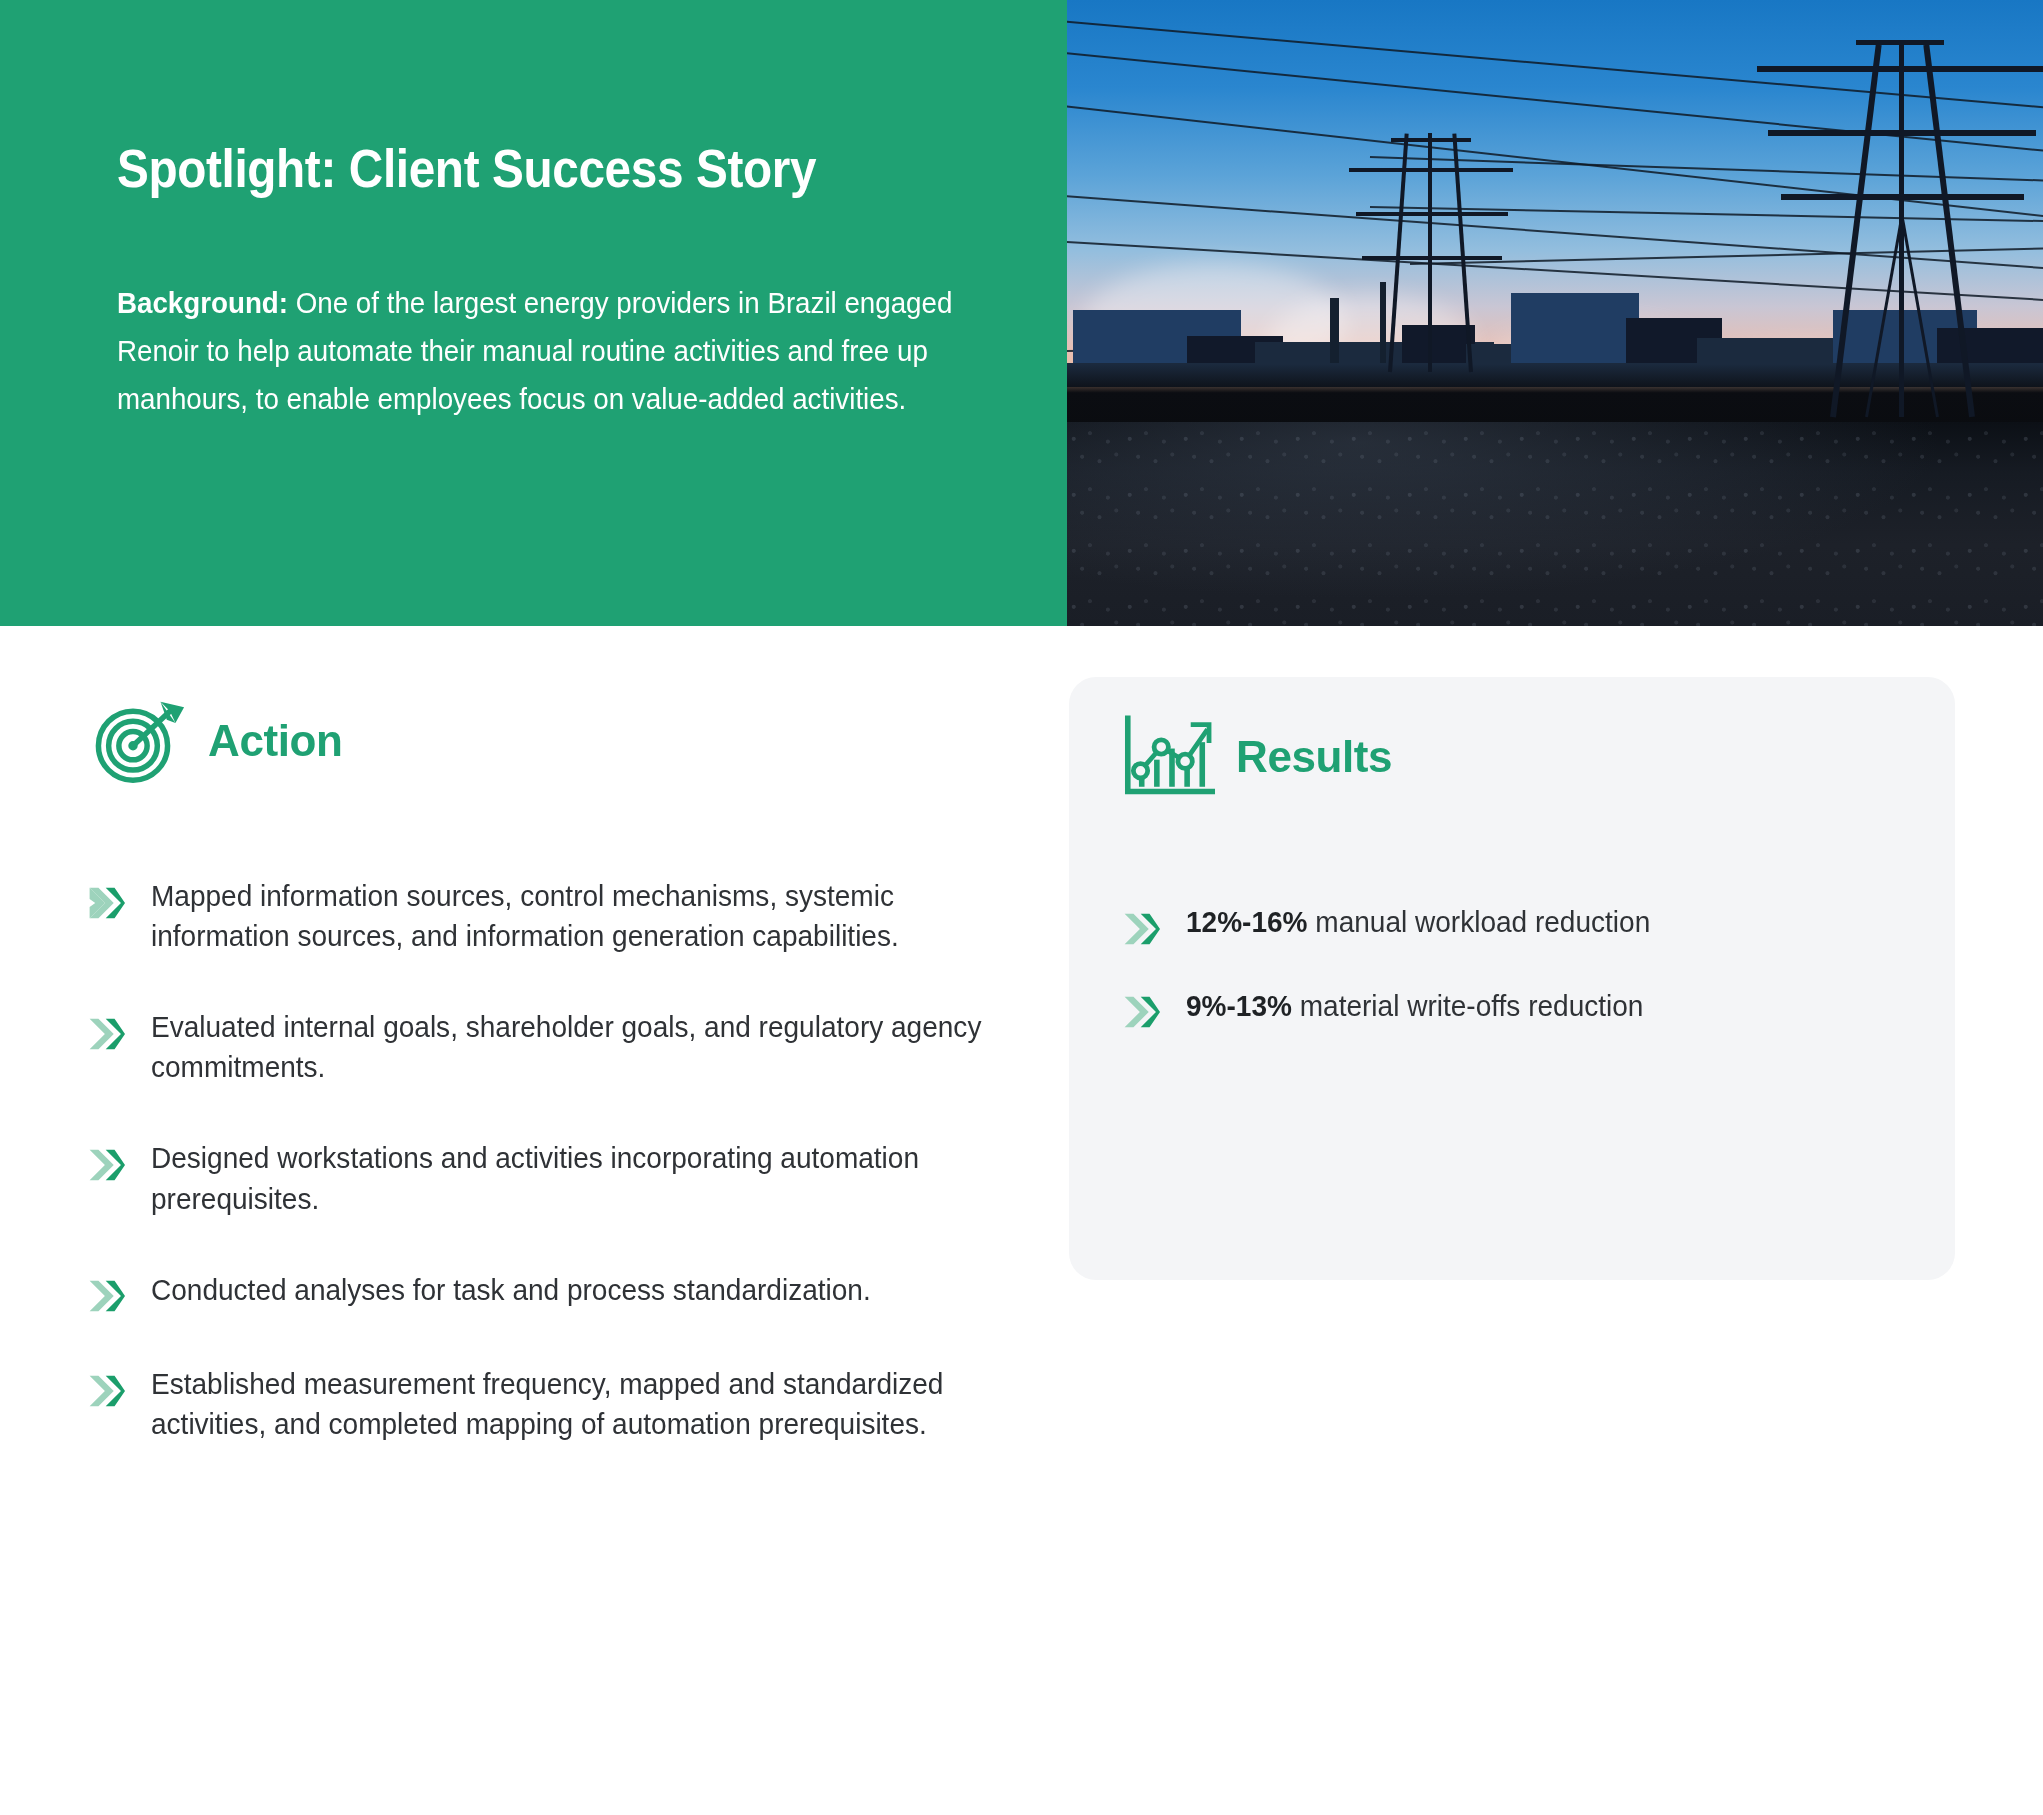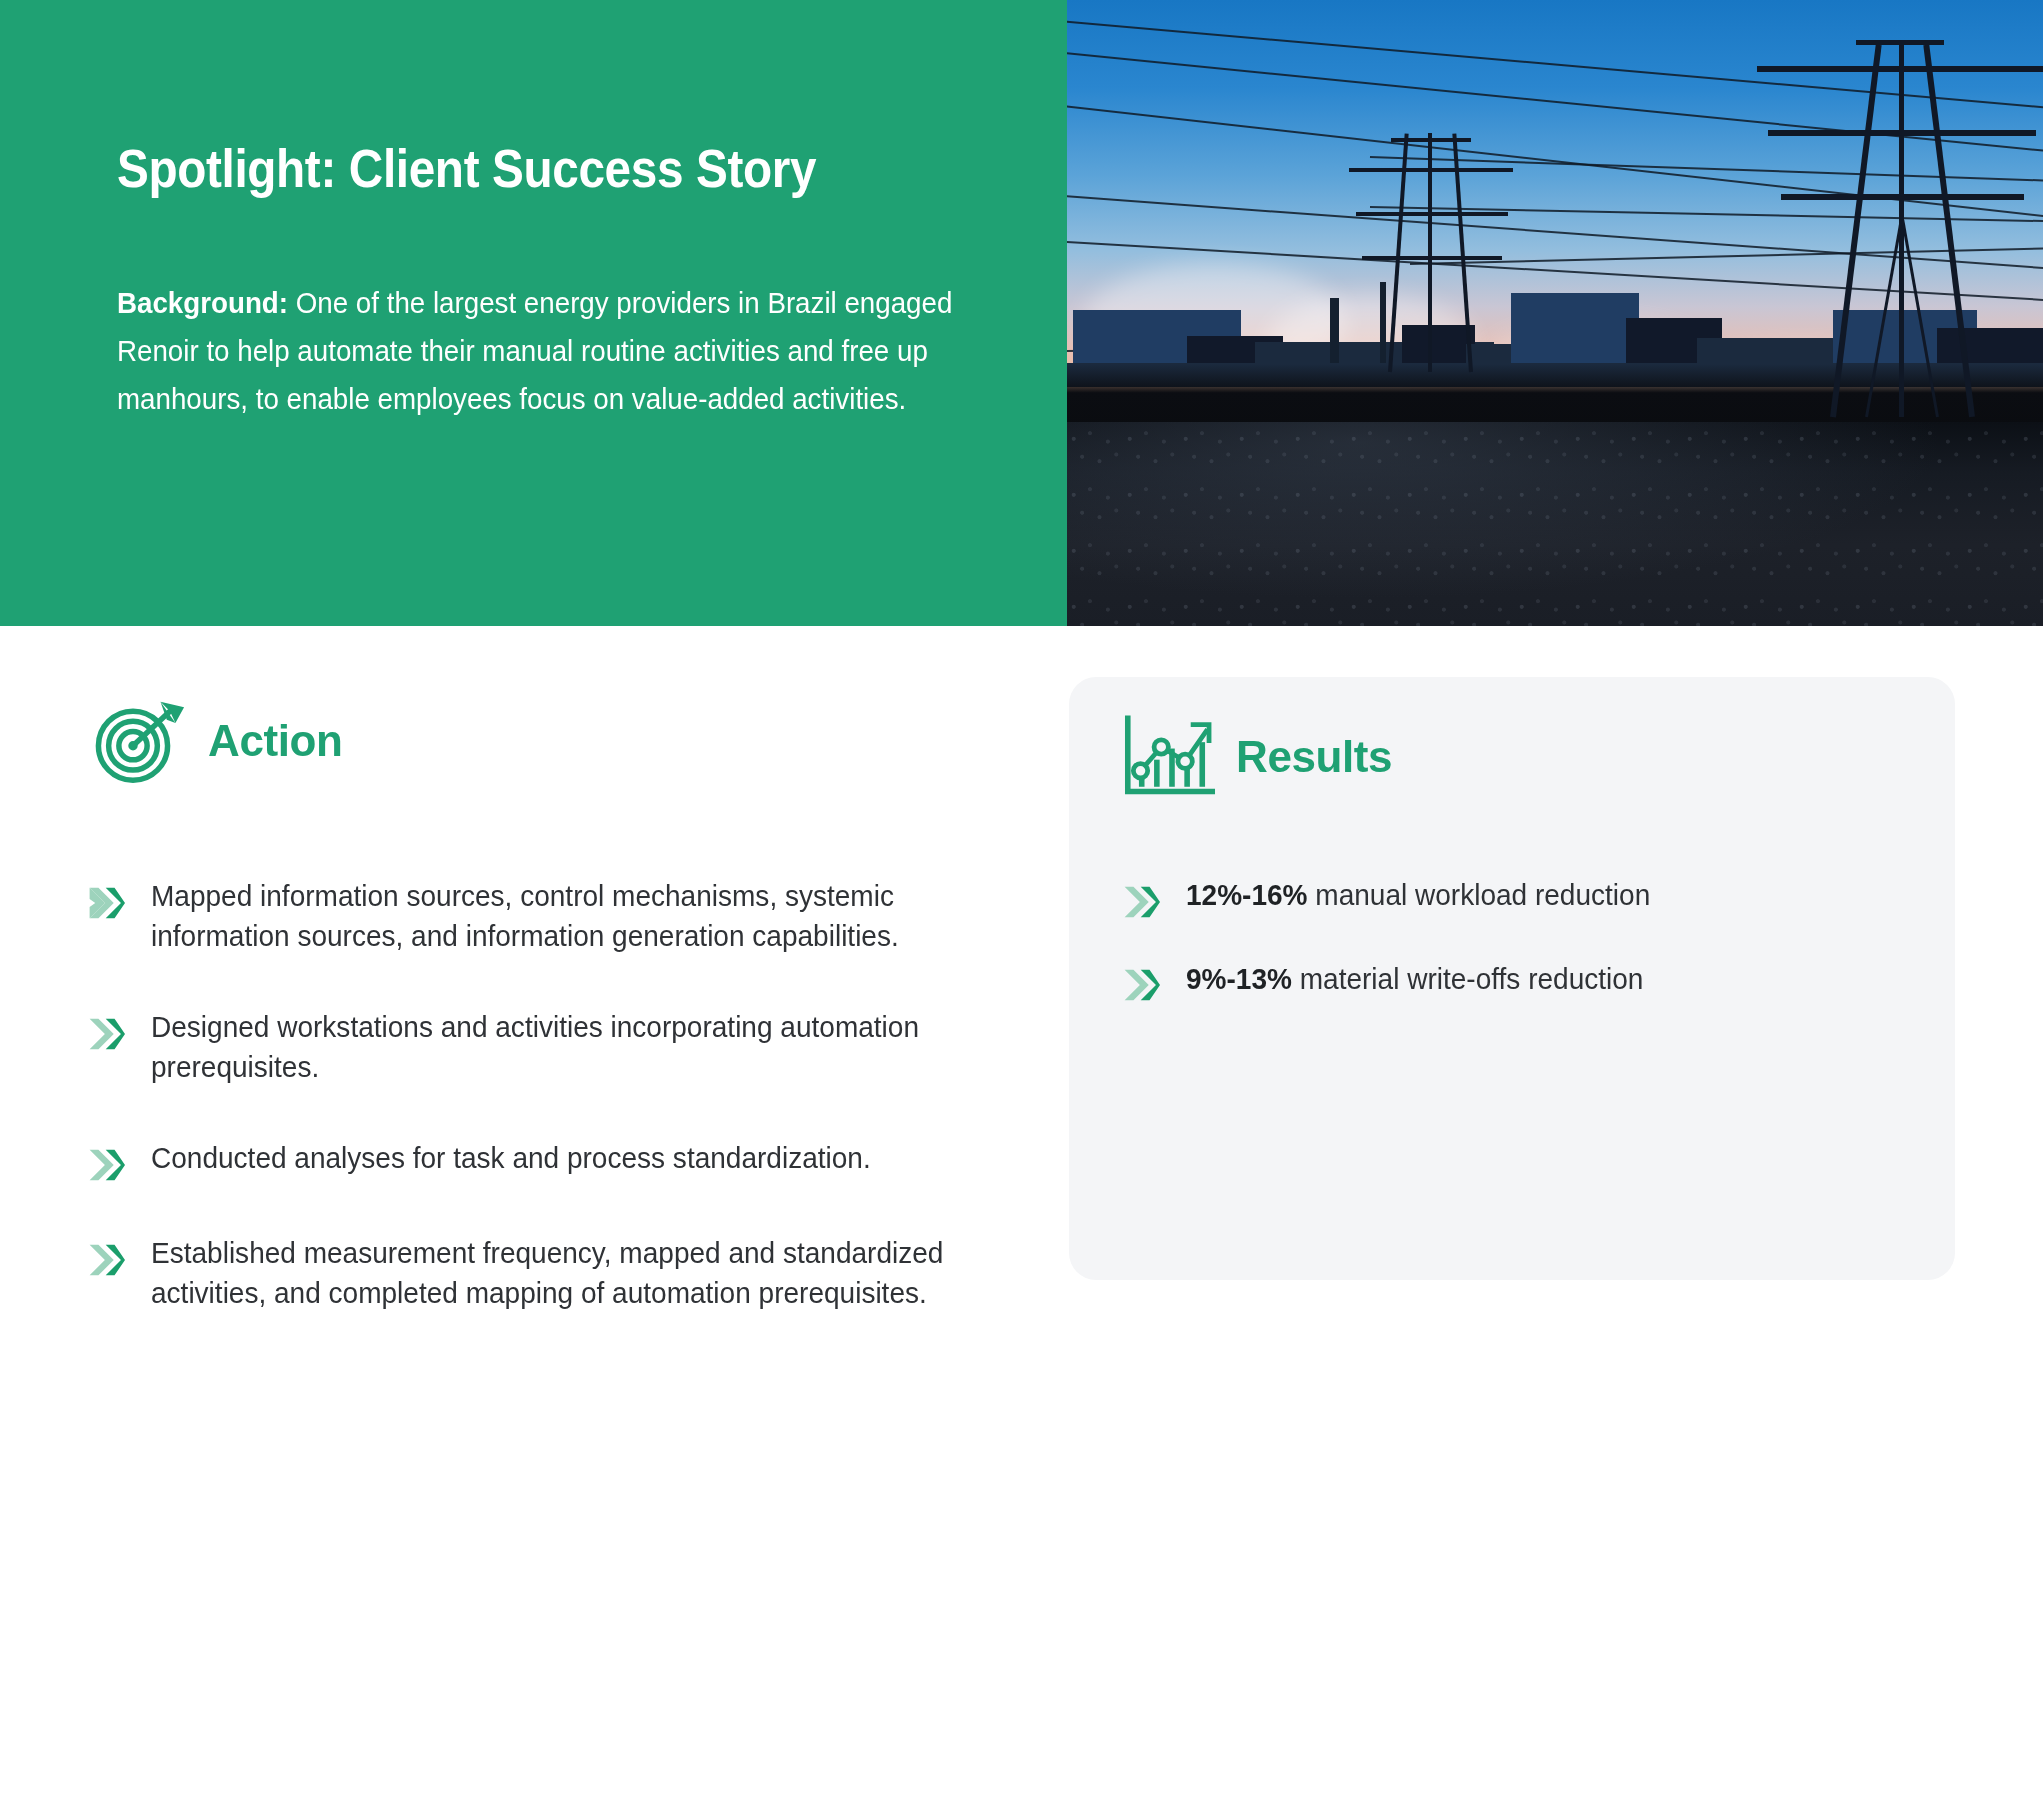--- a/index.html
+++ b/index.html
@@ -237,21 +237,21 @@
     border-radius: 27px;
   }
   .results-inner {
     position: absolute;
     left: 54px;
     top: 38px;
     right: 38px;
   }
   .chart-icon { width: 94px; height: 83px; flex: 0 0 auto; }
 
-  .results-bullets { margin-top: 77px; }
+  .results-bullets { margin-top: 104px; }
   .results-bullets .bullet { margin-bottom: 40px; }
   .results-bullets .btext { width: 103%; }
 </style>
 </head>
 <body>
 
 <div class="page">
 
   <div class="hero">
 
@@ -349,20 +349,27 @@
 
         <div class="bullet">
           <svg class="chev" viewBox="0 0 46 42">
             <path d="M2 2 L21 21 L2 40 L2 26 L9 21 L2 16 Z" fill="#9DD3BC"></path>
             <path d="M2 2 L21 21 L2 40 L13 40 L32 21 L13 2 Z" fill="#9DD3BC"></path>
             <path d="M22 2 L41 21 L22 40 L33 40 L46 21 L33 2 Z" fill="#1B9E6B"></path>
           </svg>
           <div class="btext">Mapped information sources, control mechanisms, systemic information sources, and information generation capabilities.</div>
         </div>
 
+        <div class="bullet">
+          <svg class="chev" viewBox="0 0 46 42">
+            <path d="M2 2 L21 21 L2 40 L13 40 L32 21 L13 2 Z" fill="#9DD3BC"></path>
+            <path d="M22 2 L41 21 L22 40 L33 40 L46 21 L33 2 Z" fill="#1B9E6B"></path>
+          </svg>
+          <div class="btext">Evaluated internal goals, shareholder goals, and regulatory agency commitments.</div>
+        </div>
 
 
         <div class="bullet">
           <svg class="chev" viewBox="0 0 46 42">
             <path d="M2 2 L21 21 L2 40 L13 40 L32 21 L13 2 Z" fill="#9DD3BC"></path>
             <path d="M22 2 L41 21 L22 40 L33 40 L46 21 L33 2 Z" fill="#1B9E6B"></path>
           </svg>
           <div class="btext">Designed workstations and activities incorporating automation prerequisites.</div>
         </div>
 

